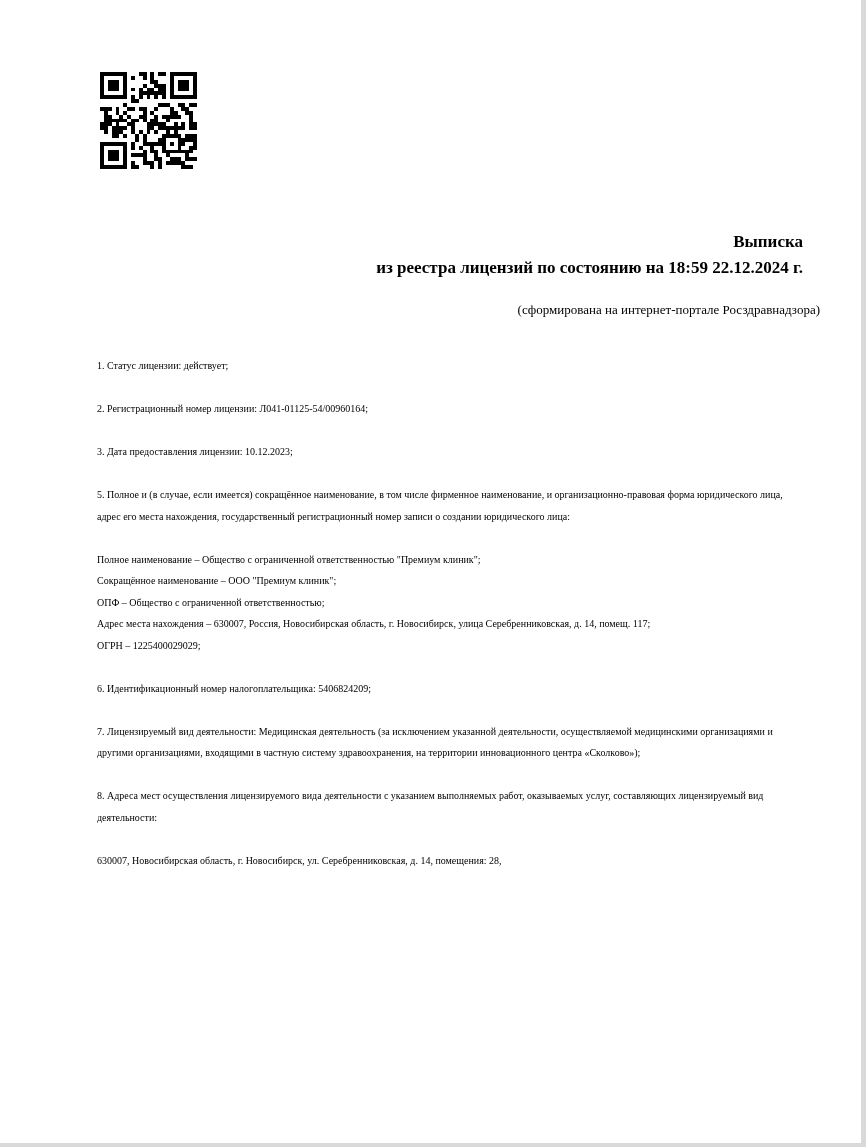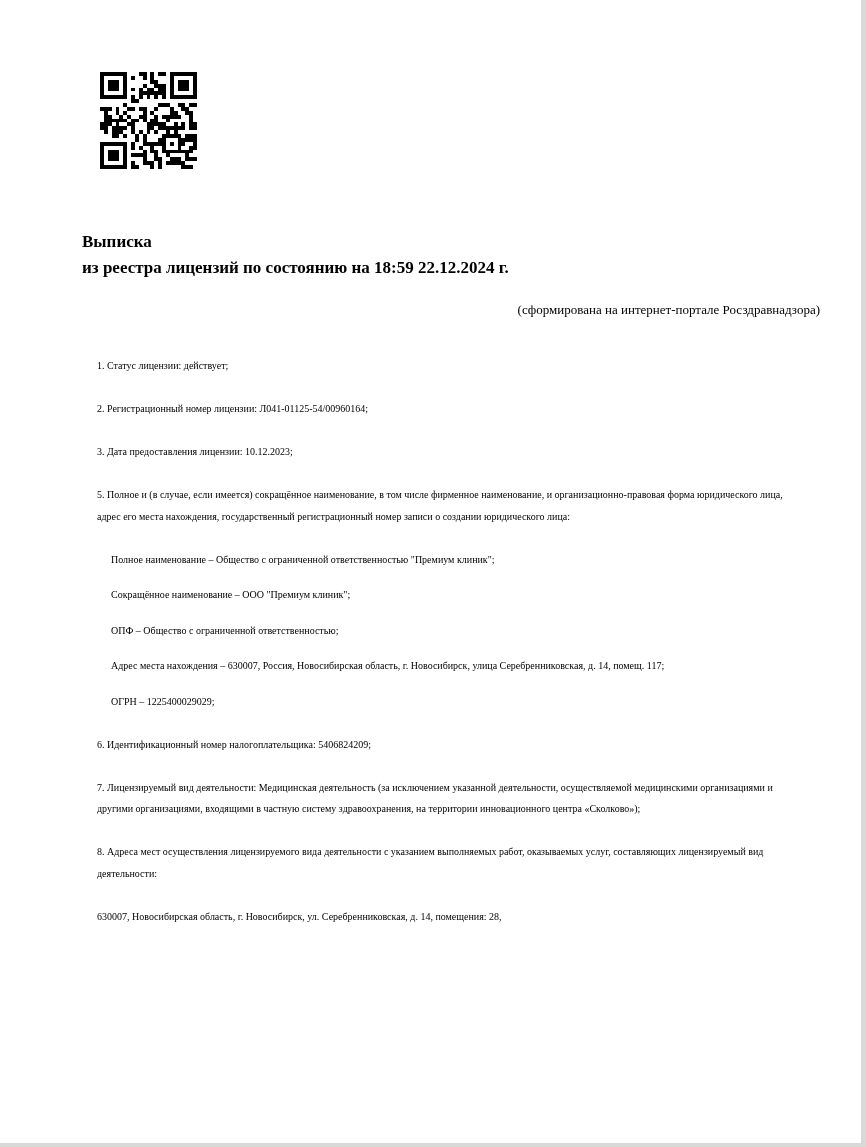--- a/index.html
+++ b/index.html
@@ -14,42 +14,42 @@
   .page {
     position: absolute; left: 0; top: 0;
     width: 861px; height: 1143px;
     background: #ffffff;
   }
   .qr {
     position: absolute; left: 100px; top: 72px;
     width: 97px; height: 97px;
   }
   .title-block {
-    position: absolute; top: 229px; left: 82px; width: 700px;
-    text-align: left;
+    position: absolute; top: 229px; left: 103px; width: 700px;
+    text-align: right;
     font-weight: bold;
     font-size: 17px;
     line-height: 26px;
     white-space: nowrap;
   }
   .note {
     position: absolute; top: 302px; right: 41px;
     font-size: 13px;
     line-height: 16px;
     padding-left: 16px;
   }
   .content {
     position: absolute; left: 97px; top: 355px; width: 697px;
     font-size: 10px;
     line-height: 21.5px;
     text-align: left;
   }
   .content p { margin: 0 0 21.5px 0; }
   .org-block { margin: 0 0 21.5px 0; }
-  .org-block p { margin: 14px; }
+  .org-block p { margin: 0; }
 </style>
 </head>
 <body>
 
 <div class="page">
 
   <svg class="qr" viewBox="0 0 25 25" shape-rendering="crispEdges" aria-hidden="true">
       <g fill="#000000">
         <rect x="0" y="0" width="1" height="1"></rect>
         <rect x="1" y="0" width="1" height="1"></rect>

